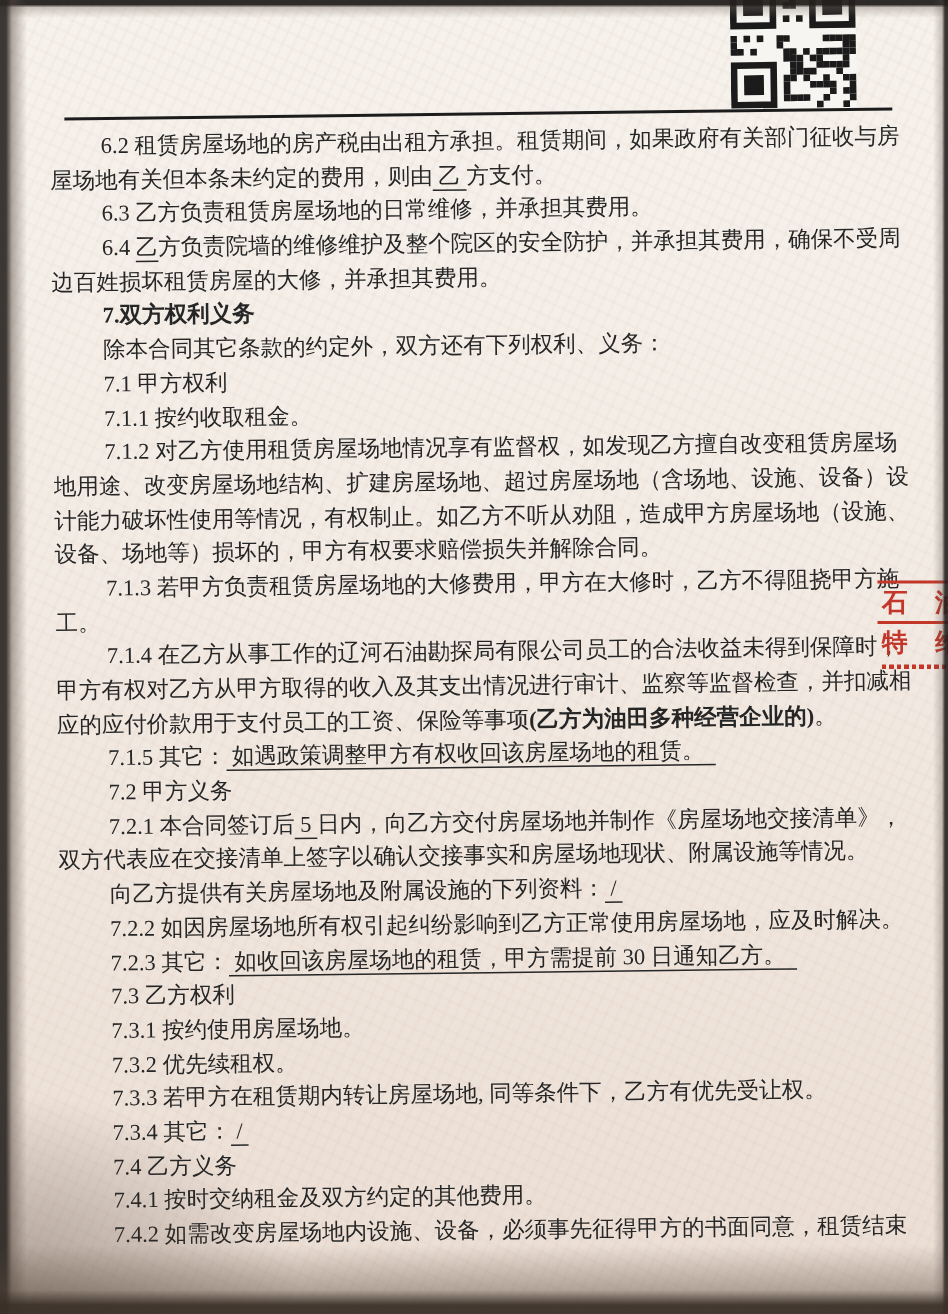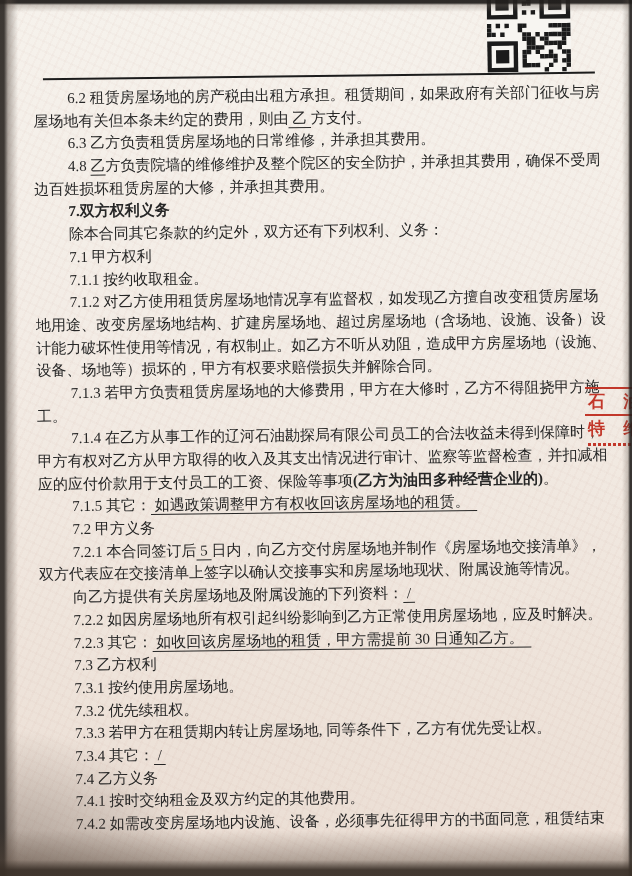--- a/index.html
+++ b/index.html
@@ -135,21 +135,21 @@
       <rect x="4.4" y="48.4" width="22" height="22" fill="#f7f5f1"></rect>
       <rect x="8.8" y="52.8" width="13.200000000000001" height="13.200000000000001" fill="#1b1b1b"></rect>
     </svg></div>
 
 <div class="content">
   <div class="rule"></div>
   <div id="doc-lines">
       <div class="line ind"><span class="seg">6.2 租赁房屋场地的房产税由出租方承担。租赁期间，如果政府有关部门征收与房</span></div>
       <div class="line"><span class="seg">屋场地有关但本条未约定的费用，则由</span><span class="seg u"> 乙 </span><span class="seg">方支付。</span></div>
       <div class="line ind"><span class="seg">6.3 乙方负责租赁房屋场地的日常维修，并承担其费用。</span></div>
-      <div class="line ind"><span class="seg">4.8 </span><span class="seg u">乙</span><span class="seg">方负责院墙的维修维护及整个院区的安全防护，并承担其费用，确保不受周</span></div>
+      <div class="line ind"><span class="seg">6.4 </span><span class="seg u">乙</span><span class="seg">方负责院墙的维修维护及整个院区的安全防护，并承担其费用，确保不受周</span></div>
       <div class="line"><span class="seg">边百姓损坏租赁房屋的大修，并承担其费用。</span></div>
       <div class="line ind bold"><span class="seg">7.双方权利义务</span></div>
       <div class="line ind"><span class="seg">除本合同其它条款的约定外，双方还有下列权利、义务：</span></div>
       <div class="line ind"><span class="seg">7.1 甲方权利</span></div>
       <div class="line ind"><span class="seg">7.1.1 按约收取租金。</span></div>
       <div class="line ind"><span class="seg">7.1.2 对乙方使用租赁房屋场地情况享有监督权，如发现乙方擅自改变租赁房屋场</span></div>
       <div class="line"><span class="seg">地用途、改变房屋场地结构、扩建房屋场地、超过房屋场地（含场地、设施、设备）设</span></div>
       <div class="line"><span class="seg">计能力破坏性使用等情况，有权制止。如乙方不听从劝阻，造成甲方房屋场地（设施、</span></div>
       <div class="line"><span class="seg">设备、场地等）损坏的，甲方有权要求赔偿损失并解除合同。</span></div>
       <div class="line ind"><span class="seg">7.1.3 若甲方负责租赁房屋场地的大修费用，甲方在大修时，乙方不得阻挠甲方施</span></div>

